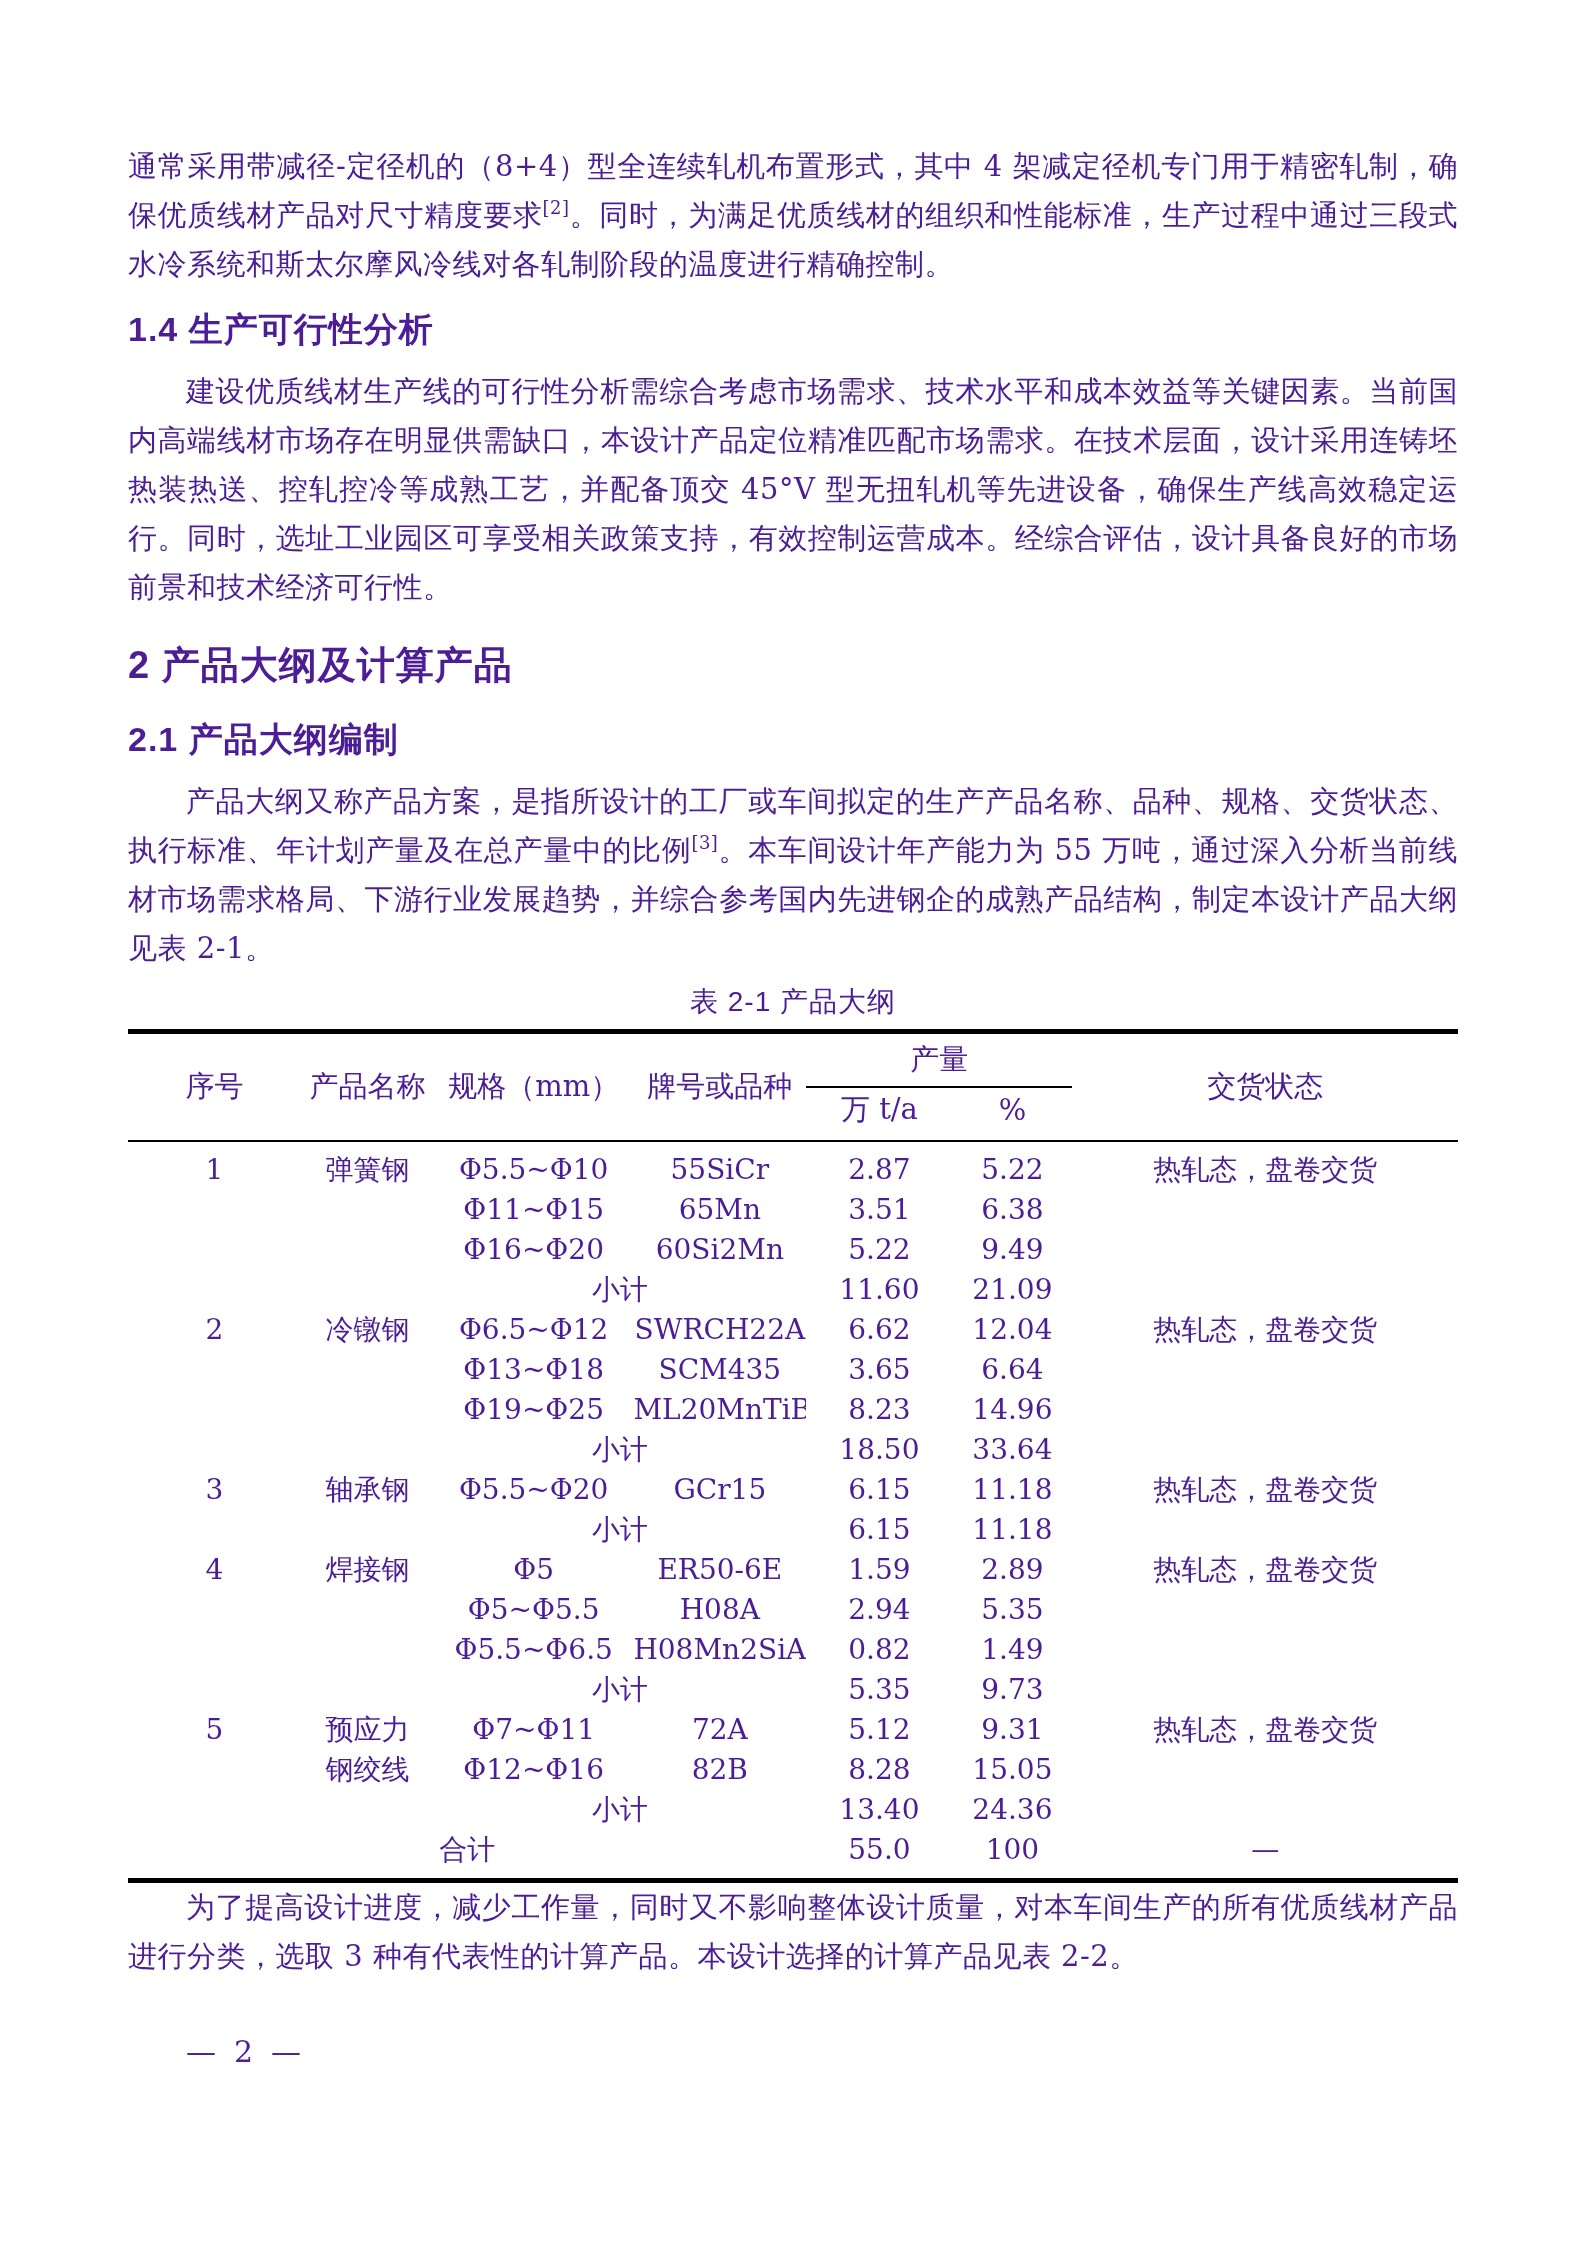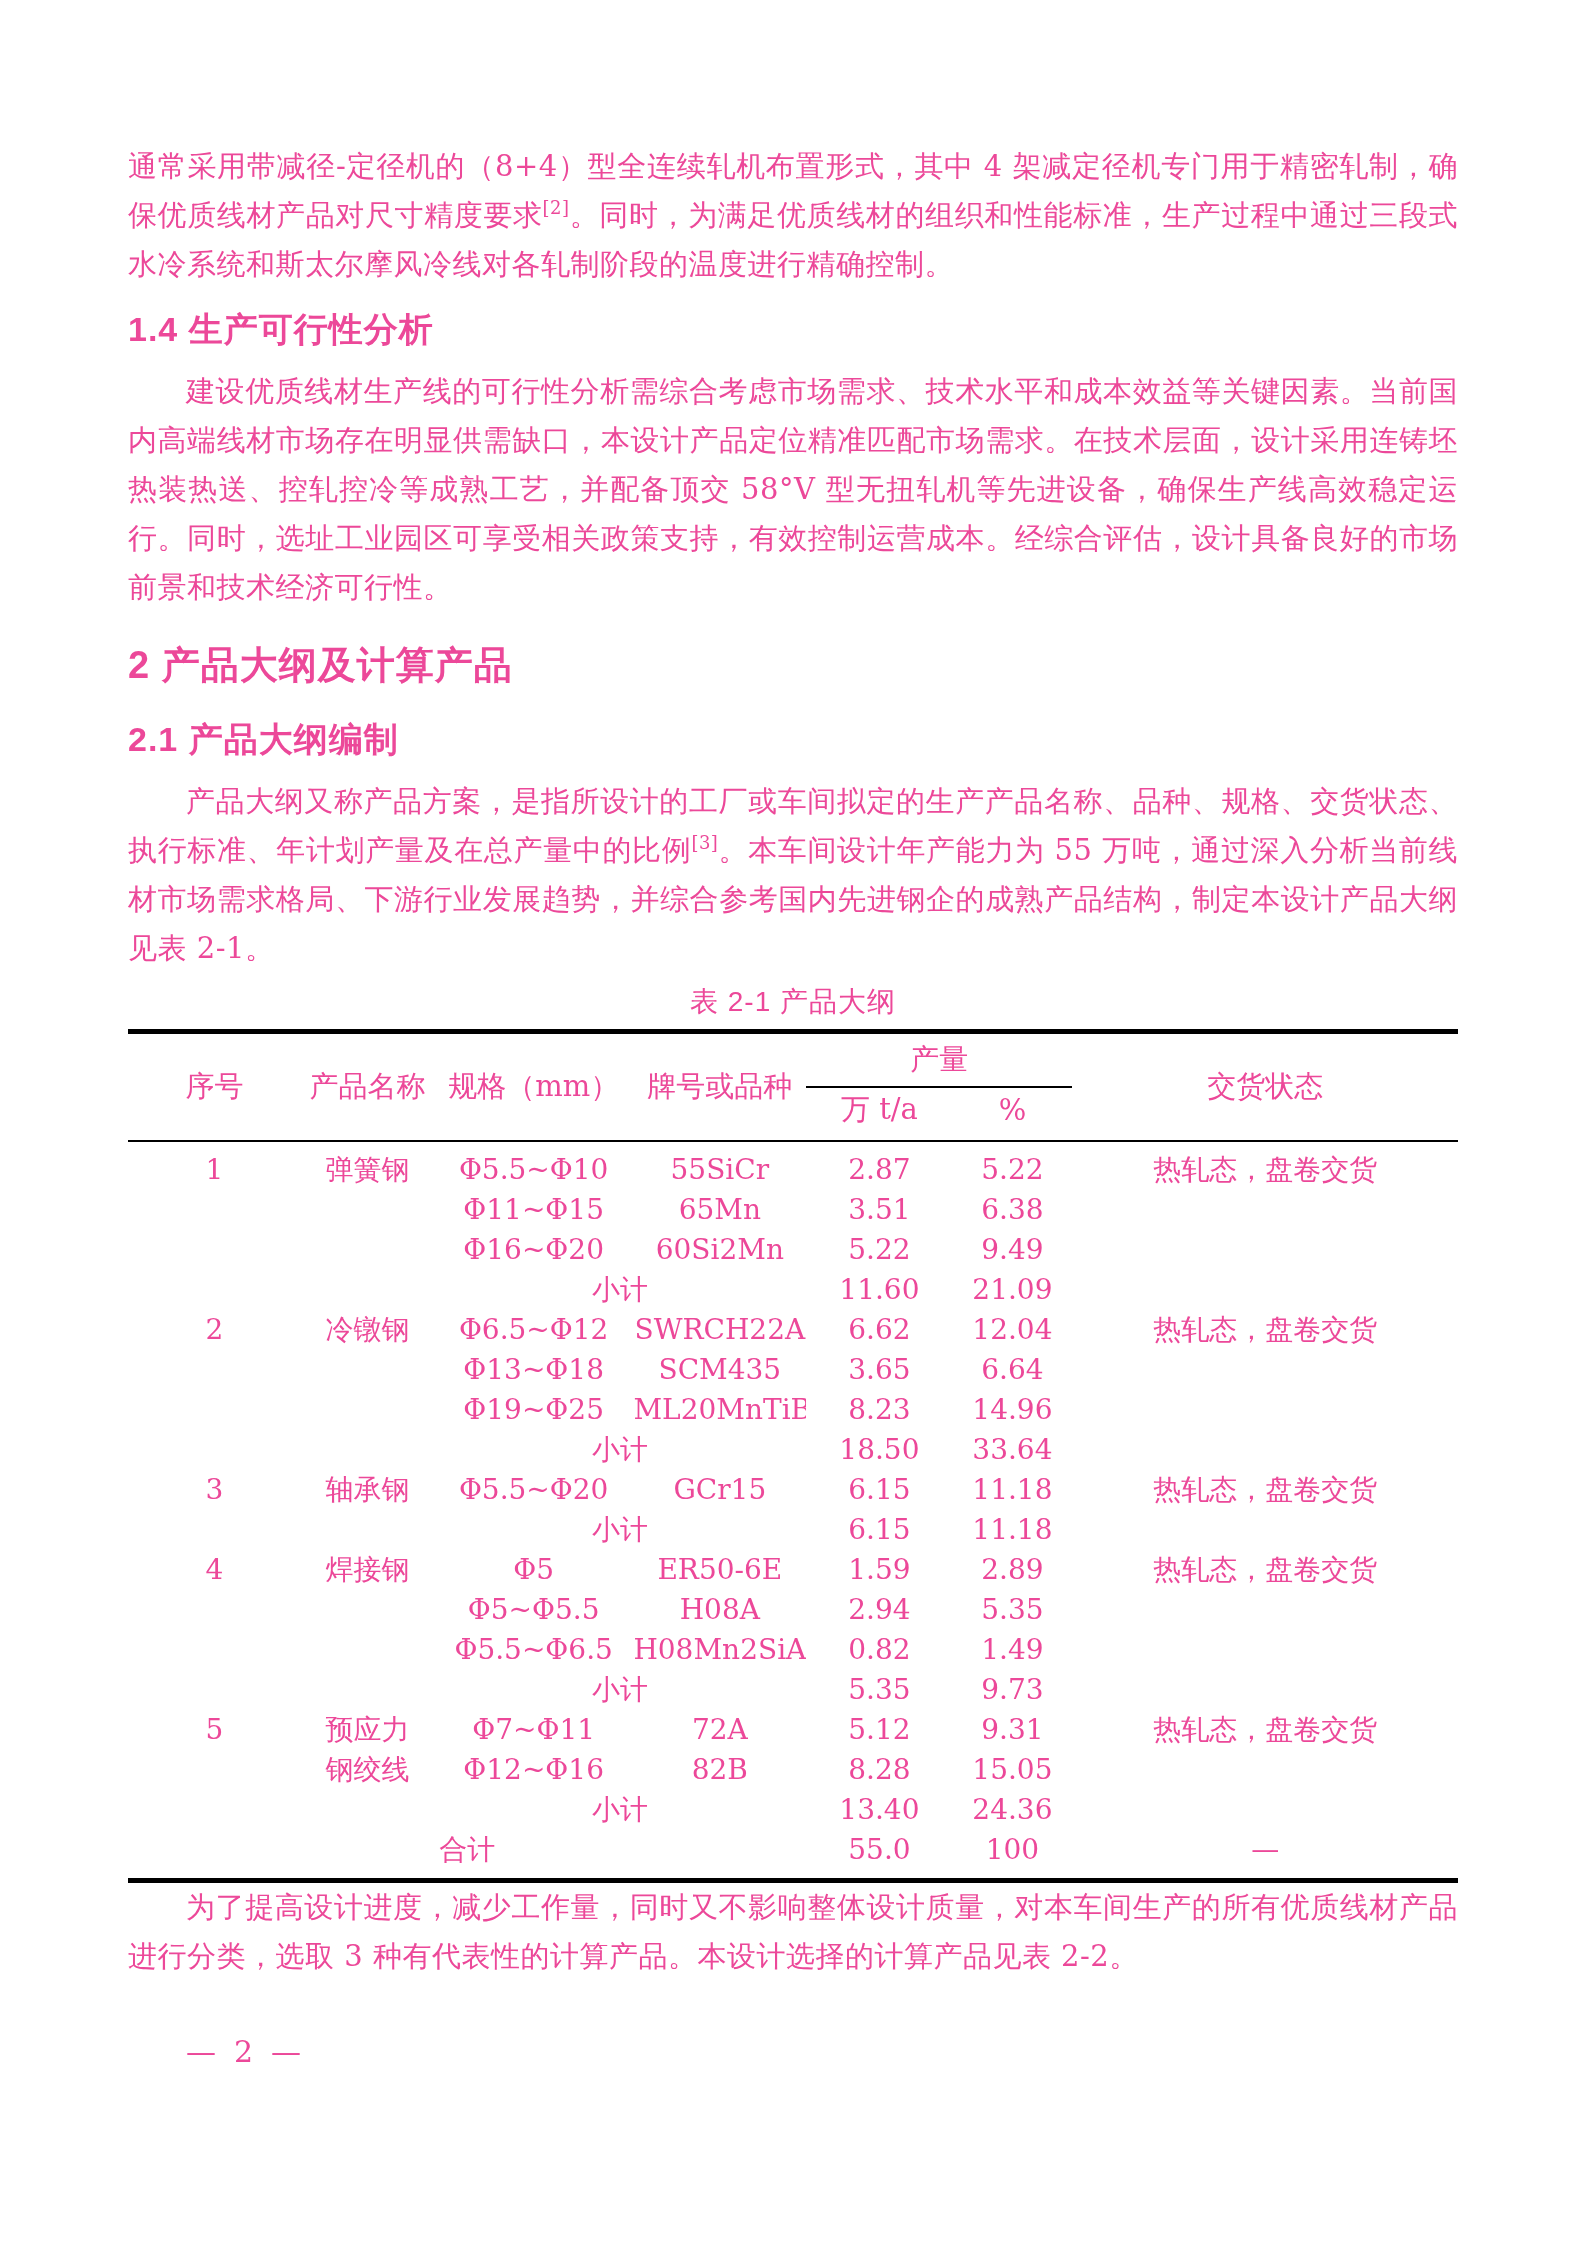--- a/index.html
+++ b/index.html
@@ -3,21 +3,21 @@
 <meta charset="utf-8">
 <style>
   html,body{margin:0;padding:0;background:#888;}
   .page{
     position:relative;
     width:1586px;height:2245px;
     background:#ffffff;
     box-sizing:border-box;
     padding:142px 128px 17px 128px;
     font-family:"DejaVu Serif","Liberation Serif",serif;
-    color:#ec4899;
+    color:#4c1d95;
   }
   p.body{
     margin:0;
     font-size:29px;
     line-height:49px;
     text-align:justify;
     letter-spacing:0.5px;
   }
   p.body.indent{ text-indent:2em; }
   sup.ref{ font-size:0.62em; vertical-align:super; line-height:0; }
@@ -82,21 +82,21 @@
 </style>
 </head>
 <body>
 
 <div class="page">
 
   <p class="body"><span>通常采用带减径-定径机的（8+4）型全连续轧机布置形式，其中 4 架减定径机专门用于精密轧制，确保优质线材产品对尺寸精度要求</span><sup class="ref">[2]</sup><span>。同时，为满足优质线材的组织和性能标准，生产过程中通过三段式水冷系统和斯太尔摩风冷线对各轧制阶段的温度进行精确控制。</span></p>
 
   <h2 class="sec">1.4 生产可行性分析</h2>
 
-  <p class="body indent">建设优质线材生产线的可行性分析需综合考虑市场需求、技术水平和成本效益等关键因素。当前国内高端线材市场存在明显供需缺口，本设计产品定位精准匹配市场需求。在技术层面，设计采用连铸坯热装热送、控轧控冷等成熟工艺，并配备顶交 58°V 型无扭轧机等先进设备，确保生产线高效稳定运行。同时，选址工业园区可享受相关政策支持，有效控制运营成本。经综合评估，设计具备良好的市场前景和技术经济可行性。</p>
+  <p class="body indent">建设优质线材生产线的可行性分析需综合考虑市场需求、技术水平和成本效益等关键因素。当前国内高端线材市场存在明显供需缺口，本设计产品定位精准匹配市场需求。在技术层面，设计采用连铸坯热装热送、控轧控冷等成熟工艺，并配备顶交 45°V 型无扭轧机等先进设备，确保生产线高效稳定运行。同时，选址工业园区可享受相关政策支持，有效控制运营成本。经综合评估，设计具备良好的市场前景和技术经济可行性。</p>
 
   <h1 class="chap">2 产品大纲及计算产品</h1>
 
   <h2 class="sec">2.1 产品大纲编制</h2>
 
   <p class="body indent"><span>产品大纲又称产品方案，是指所设计的工厂或车间拟定的生产产品名称、品种、规格、交货状态、执行标准、年计划产量及在总产量中的比例</span><sup class="ref">[3]</sup><span>。本车间设计年产能力为 55 万吨，通过深入分析当前线材市场需求格局、下游行业发展趋势，并综合参考国内先进钢企的成熟产品结构，制定本设计产品大纲见表 2-1。</span></p>
 
   <div class="table-caption">表 2-1 产品大纲</div>
 
   <table class="outline">

